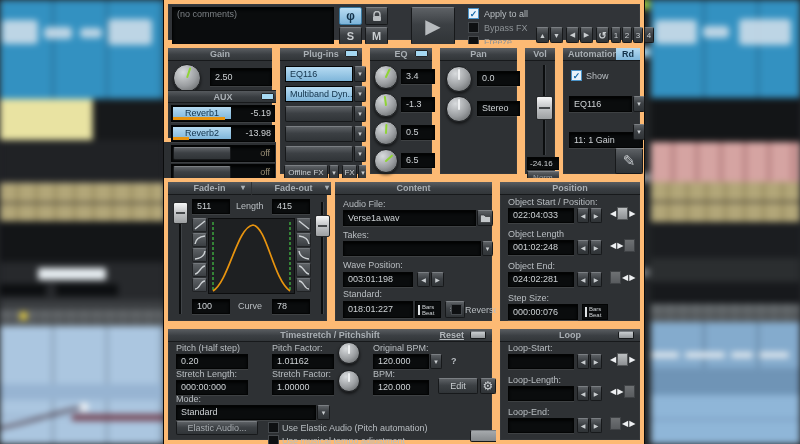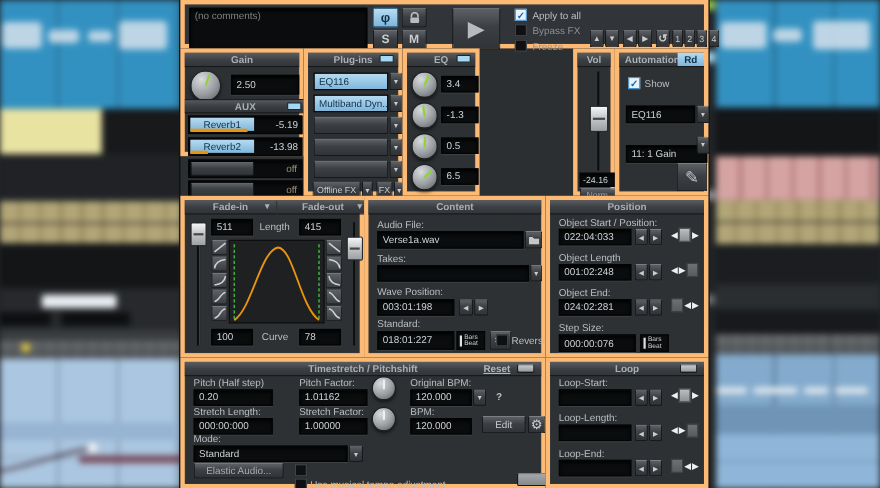--- a/index.html
+++ b/index.html
@@ -283,20 +283,31 @@
       <div class="knob" style="left:4px;top:73px;width:24px;height:24px">
           <div class="kp" style="transform:rotate(3deg)"></div>
         </div>
       <div class="fld" style="left:31px;top:77px;width:34px;height:15px"><span>0.5</span></div>
       <div class="knob" style="left:4px;top:101px;width:24px;height:24px">
           <div class="kp" style="transform:rotate(48deg)"></div>
         </div>
       <div class="fld" style="left:31px;top:105px;width:34px;height:15px"><span>6.5</span></div>
     </div>
 
+    <div class="sec" style="left:272px;top:44px;width:85px;height:134px">
+      <div class="hdr">Pan</div>
+      <div class="knob" style="left:6px;top:18px;width:26px;height:26px">
+          <div class="kp wh" style="transform:rotate(0deg)"></div>
+        </div>
+      <div class="fld" style="left:37px;top:23px;width:43px;height:15px"><span>0.0</span></div>
+      <div class="knob" style="left:6px;top:48px;width:26px;height:26px">
+          <div class="kp wh" style="transform:rotate(0deg)"></div>
+        </div>
+      <div class="fld" style="left:37px;top:53px;width:43px;height:15px"><span>Stereo</span></div>
+    </div>
 
     <div class="sec" style="left:357px;top:44px;width:38px;height:134px">
       <div class="hdr">Vol</div>
       <div class="vtrack" style="left:18px;top:17px;height:90px"></div>
       <div class="vhandle" style="left:11px;top:48px;width:17px;height:24px"></div>
       <div class="fld" style="left:2px;top:109px;width:34px;height:13px;font-size:8px;line-height:11px;padding:0 2px"><span>-24.16</span></div>
       <div class="b3d" style="left:2px;top:123px;width:34px;height:12px;font-size:8px;color:#9da2a6">
           <span>Norm.</span>
         </div>
     </div>
@@ -529,20 +540,21 @@
         </div>
       <div class="lbl" style="left:8px;top:65px">Mode:</div>
       <div class="fld" style="left:8px;top:76px;width:140px;height:15px"><span>Standard</span></div>
       <div class="b3d" style="left:149px;top:76px;width:13px;height:15px;font-size:7px">
           <span>▾</span>
         </div>
       <div class="b3d" style="left:8px;top:92px;width:82px;height:14px;color:#a8adb1">
           <span>Elastic Audio...</span>
         </div>
       <div class="chk" style="left:100px;top:93px"></div>
+      <div class="lbl" style="left:114px;top:94px">Use Elastic Audio (Pitch automation)</div>
       <div class="chk" style="left:100px;top:106px"></div>
       <div class="lbl" style="left:114px;top:107px">Use musical tempo adjustment</div>
       <div class="b3d" style="left:302px;top:101px;width:32px;height:12px;background:linear-gradient(#a5a9ac,#85898c)"></div>
     </div>
 
     <div class="sec" style="left:332px;top:325px;width:148px;height:119px">
       <div class="hdr"><span>Loop</span>
         <div class="b3d" style="right:6px;top:2px;width:16px;height:8px;background:linear-gradient(#c9cdd0,#94989b)"></div>
       </div>
 

